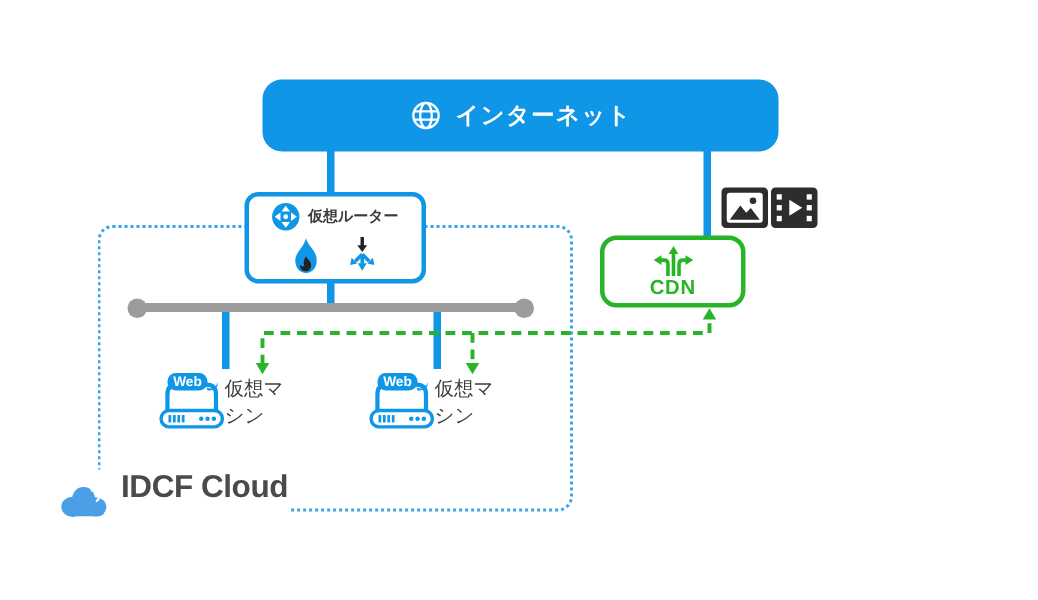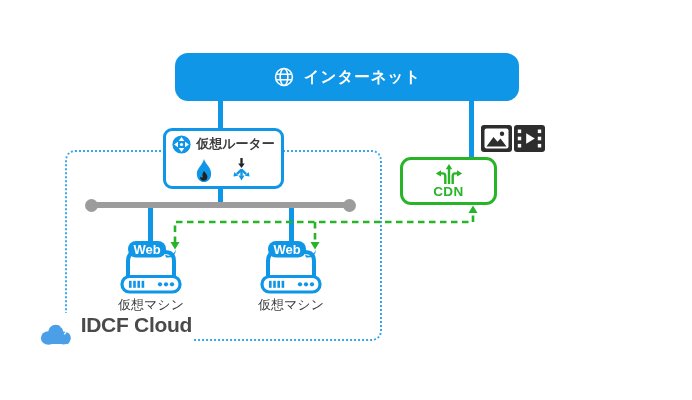--- a/index.html
+++ b/index.html
@@ -31,34 +31,34 @@
     border-radius:10px;z-index:0;}
 
   
   #segment-bar{left:88px;top:202px;width:265px;height:6px;background:var(--gray);border-radius:3px;z-index:1;}
   .segment-dot{width:13px;height:13px;border-radius:50%;background:var(--gray);top:199px;z-index:1;}
 
   
   #router-box{left:163px;top:128px;width:121px;height:61px;background:#fff;border:3px solid var(--blue);
     border-radius:9px;z-index:4;display:flex;flex-direction:column;align-items:center;justify-content:center;gap:2px;box-sizing:border-box;}
   #router-title{display:flex;align-items:center;gap:5px;}
-  #router-title span{font-size:13px;font-weight:600;color:var(--text);}
+  #router-title span{font-size:10px;font-weight:600;color:var(--text);}
   #router-icons{display:flex;align-items:flex-end;gap:15px;}
 
   
   #cdn-box{left:400px;top:157px;width:97px;height:48px;background:#fff;border:3px solid var(--green);
     border-radius:11px;z-index:4;display:flex;flex-direction:column;align-items:center;justify-content:center;box-sizing:border-box;}
   #cdn-box span{color:var(--green);font-size:13.5px;font-weight:bold;letter-spacing:.5px;line-height:1;}
 
   
   .media-tile{top:125px;width:31px;height:27px;background:var(--dark);border-radius:3px;z-index:4;
     display:flex;align-items:center;justify-content:center;}
 
   
-  .server-group{top:240px;width:90px;z-index:4;display:flex;flex-direction:column;align-items:center;}
+  .server-group{top:240px;width:90px;z-index:4;display:flex;flex-direction:row;align-items:center;}
   .server-label{font-size:13px;color:var(--text);margin-top:2px;font-family:Liberation Mono, monospace;}
 
   
   #idcf-logo{left:40px;top:313px;width:152px;height:48px;background:#fff;z-index:6;
     display:flex;align-items:flex-start;gap:7px;}
   #idcf-logo span{font-size:21px;font-weight:bold;color:#4a4a4a;letter-spacing:-0.3px;white-space:nowrap;}
 
   #green-overlay{left:0;top:0;z-index:5;pointer-events:none;}
 </style>
 </head>

